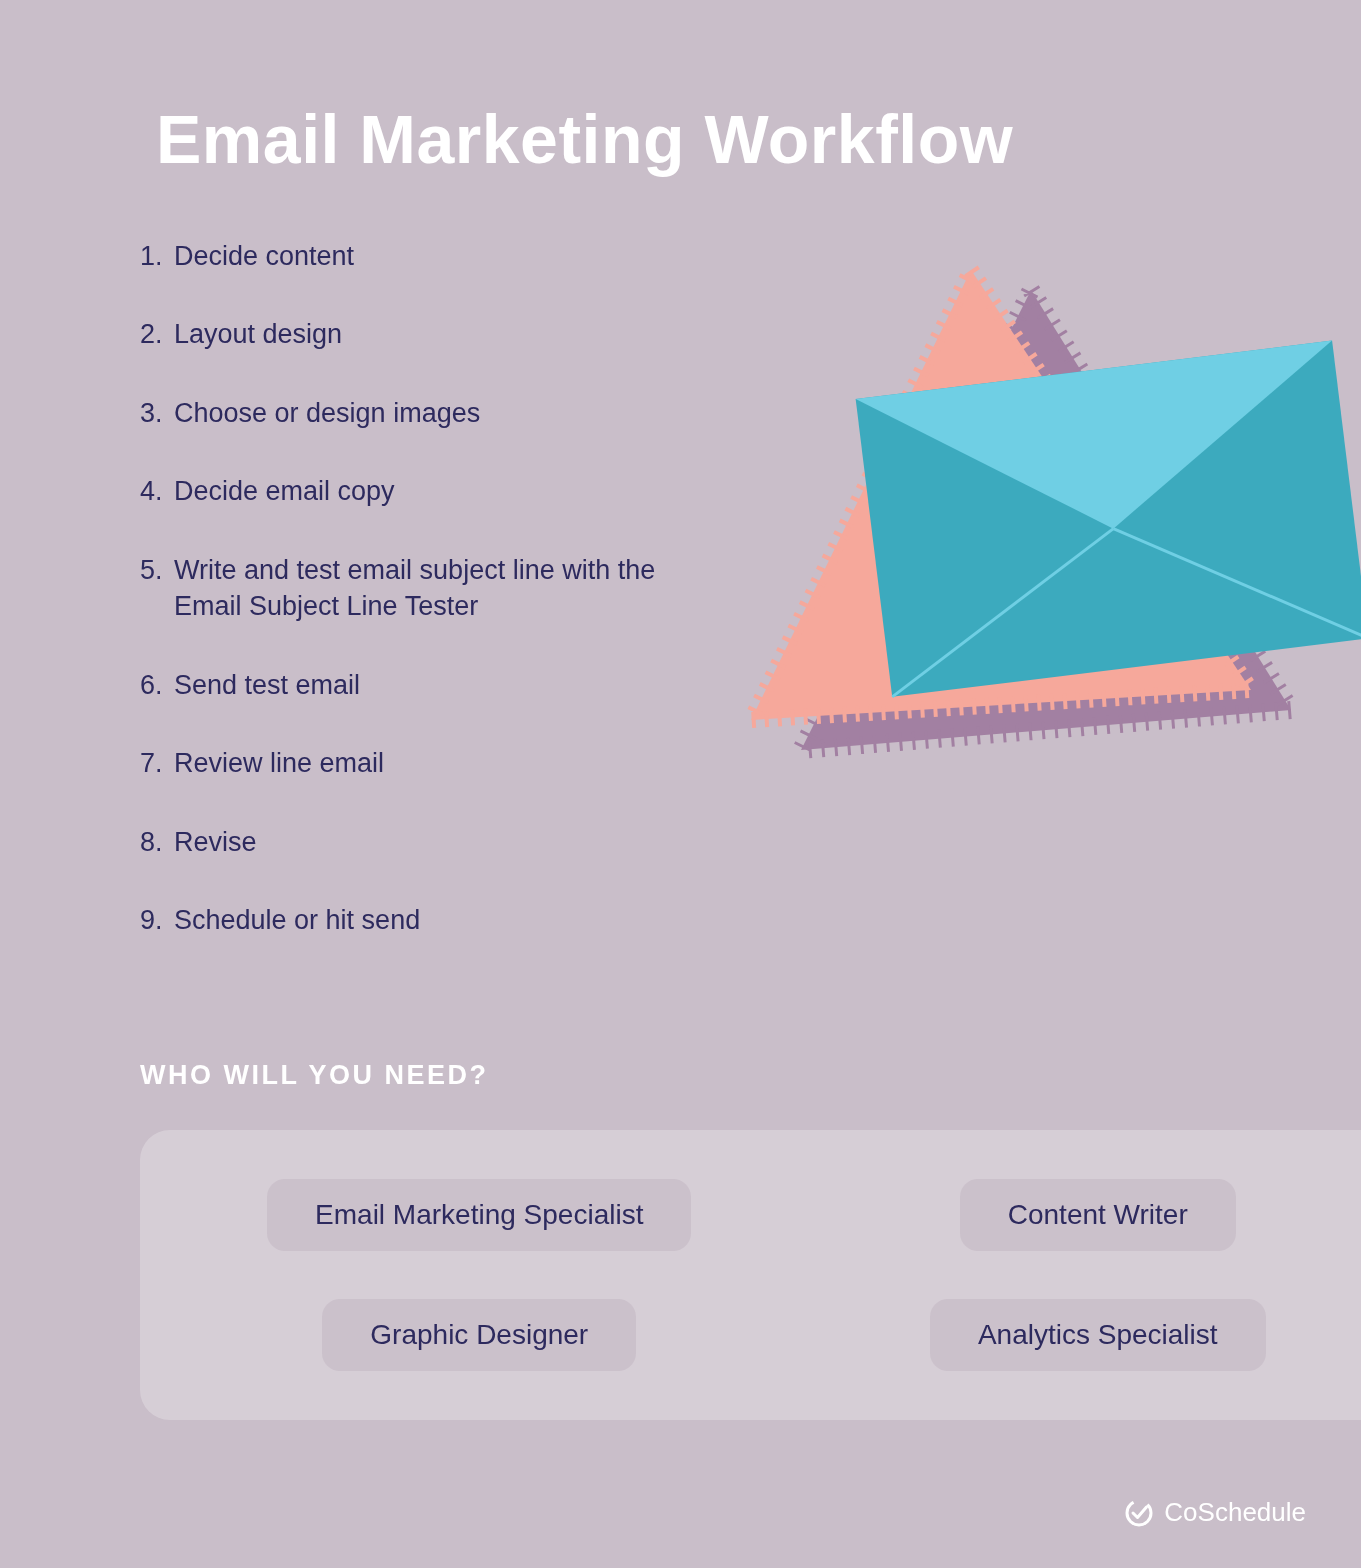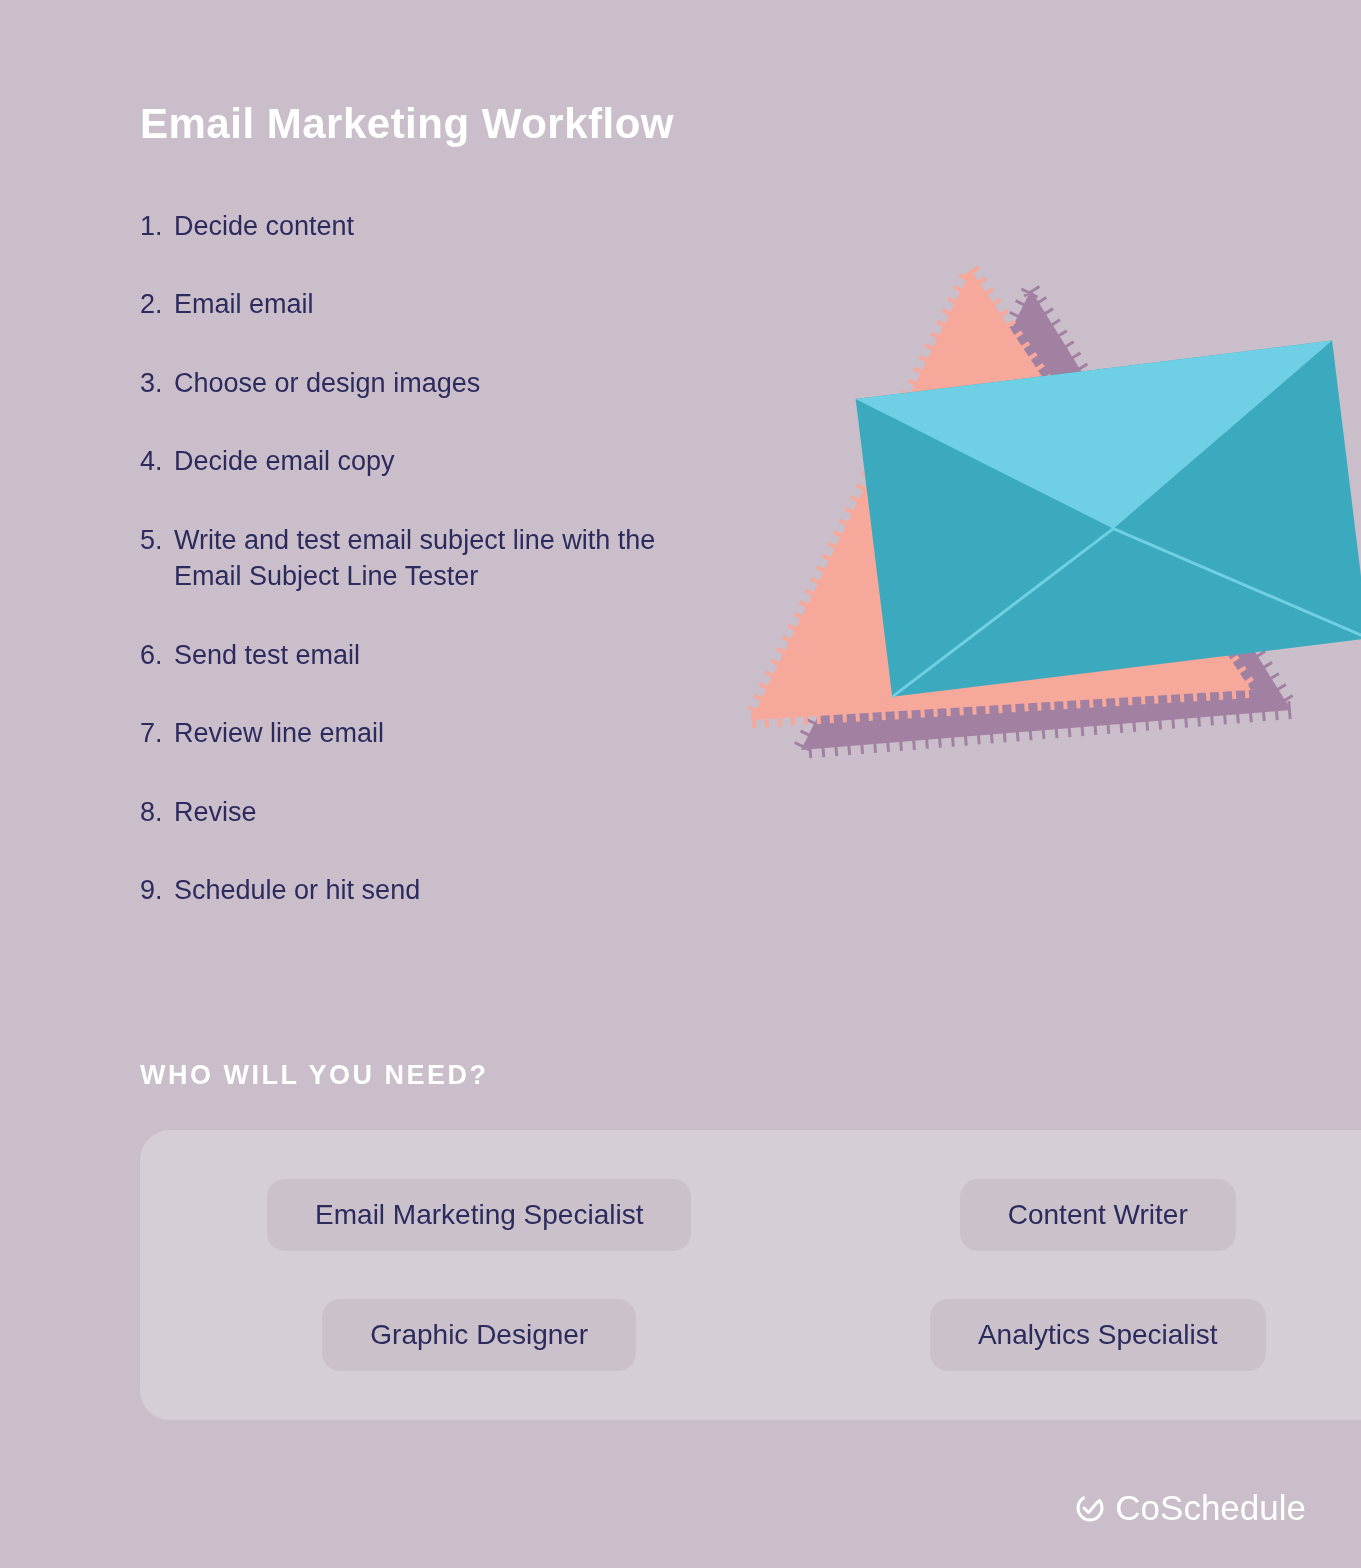--- a/index.html
+++ b/index.html
@@ -13,23 +13,23 @@
   }
   .page {
     position: relative;
     width: 1361px;
     height: 1568px;
     box-sizing: border-box;
     padding: 100px 140px 0 140px;
   }
   h1.title {
     color: #ffffff;
-    font-size: 42px;
+    font-size: 68px;
     font-weight: 600;
-    margin: 0 0 60px 0;
+    margin: 0 0 60px 16px;
     letter-spacing: 0.5px;
   }
   ol.steps {
     list-style: none;
     margin: 0;
     padding: 0;
     color: #2d2a5e;
     font-size: 27px;
     line-height: 1.35;
     max-width: 520px;
@@ -90,21 +90,21 @@
   }
   
   .footer-logo {
     position: absolute;
     right: 55px;
     bottom: 40px;
     display: flex;
     align-items: center;
     gap: 10px;
     color: #ffffff;
-    font-size: 35px;
+    font-size: 26px;
     font-weight: 500;
   }
   .footer-logo .check-circle {
     width: 30px;
     height: 30px;
   }
 </style>
 </head>
 <body>
 
@@ -112,21 +112,21 @@
 
   <h1 class="title">Email Marketing Workflow</h1>
 
   <ol class="steps">
     <li>
         <span class="num">1.</span>
         <span>Decide content</span>
       </li>
     <li>
         <span class="num">2.</span>
-        <span>Email email</span>
+        <span>Layout design</span>
       </li>
     <li>
         <span class="num">3.</span>
         <span>Choose or design images</span>
       </li>
     <li>
         <span class="num">4.</span>
         <span>Decide email copy</span>
       </li>
     <li>

